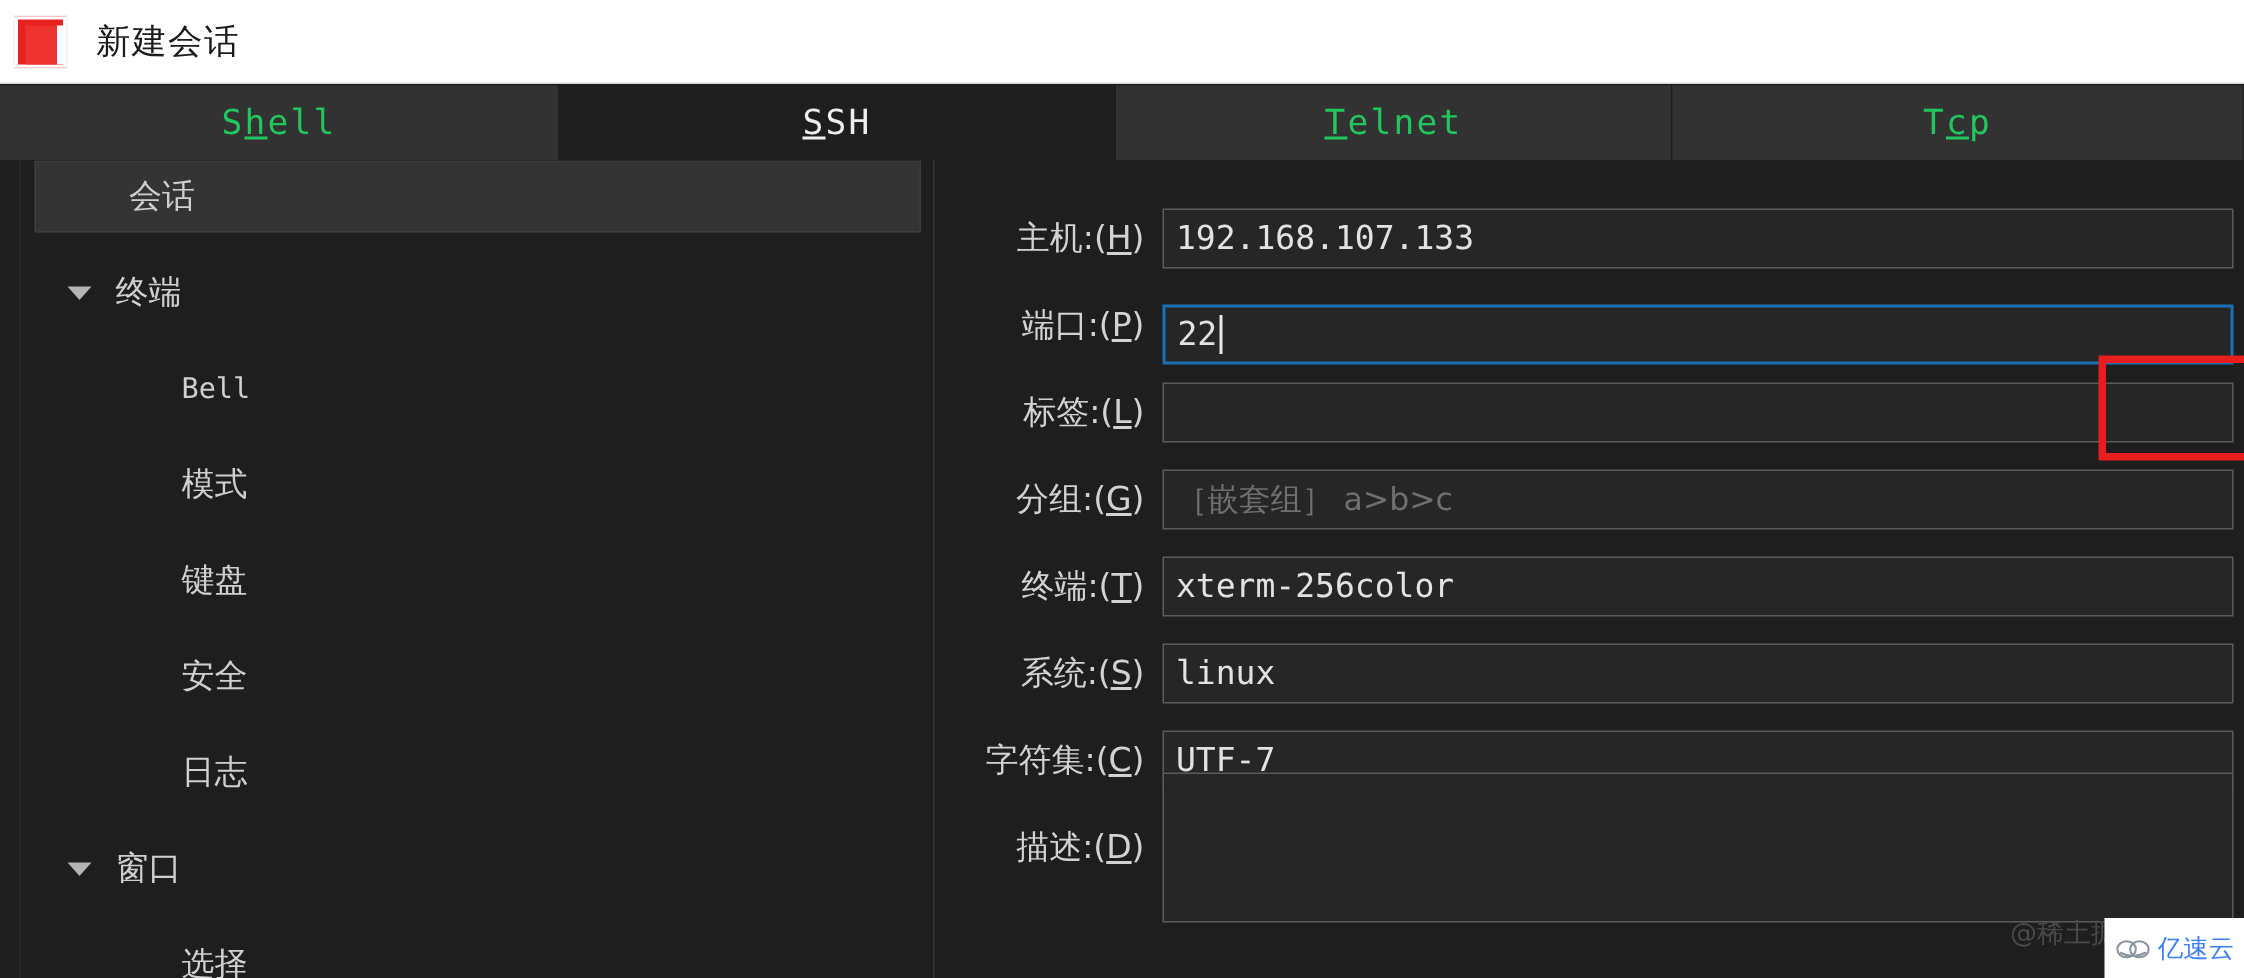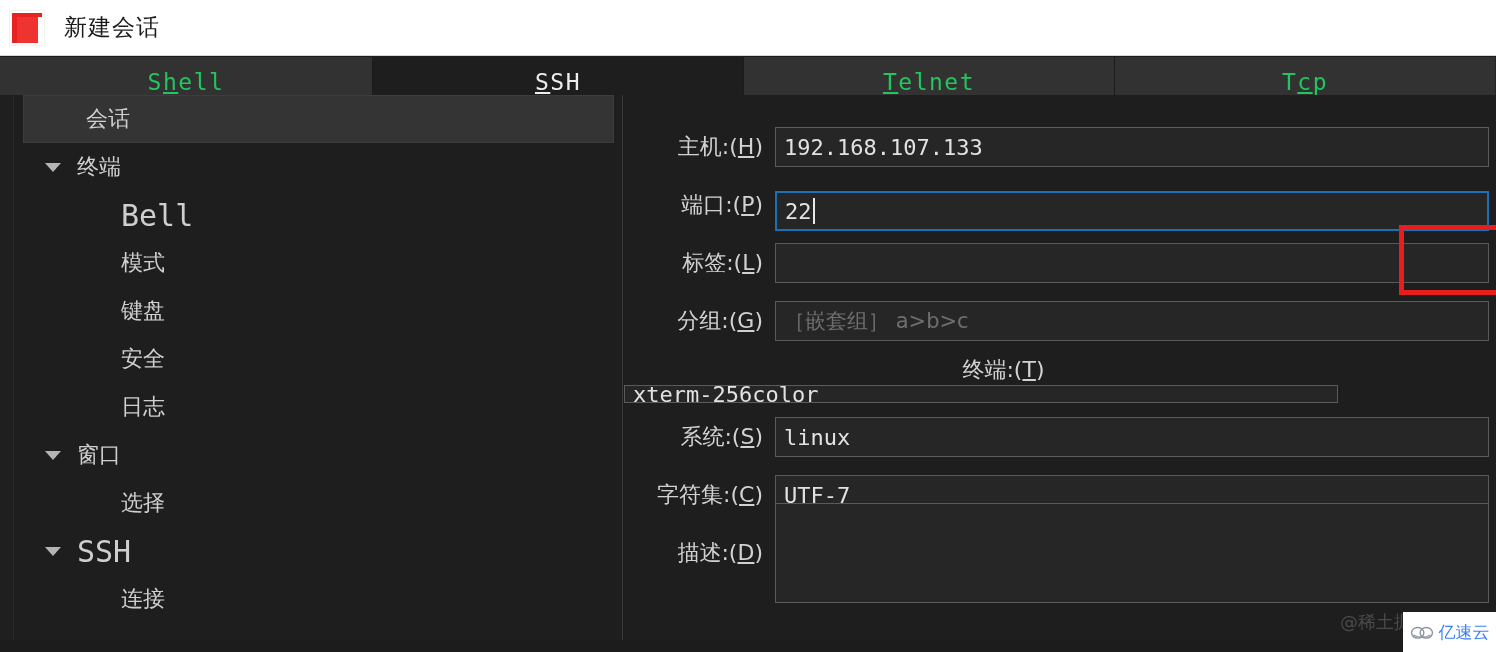--- a/index.html
+++ b/index.html
@@ -72,21 +72,21 @@
   .tab.w3 { width: 371px; }
   .tab.w4 { width: 380px; border-right: none; }
   .tab.active {
     background: #1e1e1e;
     color: #eeeeee;
   }
   .tab u { text-decoration: underline; text-underline-offset: 2px; }
 
   
   .body-area {
-    position: absolute; left: 0; top: 95px;
+    position: absolute; left: 0; top: 107px;
     width: 1496px; height: 545px;
     background: #1c1c1c;
   }
   .left-gutter {
     position: absolute; left: 0; top: 0;
     width: 14px; height: 545px;
     background: #1f1f1f;
     border-right: 1px solid #2a2a2a;
   }
 
@@ -99,27 +99,28 @@
     overflow: hidden;
   }
   .tree-item {
     position: relative;
     height: 48px;
     display: flex; align-items: center;
     color: #cfcfcf;
     font-size: 22px;
     font-family: "DejaVu Sans", "Liberation Sans", sans-serif;
     user-select: none;
+    margin-top: 16px;
   }
   .tree-item.selected {
     background: #343434;
     border: 1px solid #3d3d3d;
     margin: 0 8px;
   }
-  .tree-item.mono { font-family: "DejaVu Sans Mono", "Liberation Mono", monospace; font-size: 30px; }
+  .tree-item.mono { font-family: "DejaVu Sans Mono", "Liberation Mono", monospace; font-size: 19px; }
   .twisty {
     width: 0; height: 0;
     border-left: 8px solid transparent;
     border-right: 8px solid transparent;
     border-top: 9px solid #b5b5b5;
     flex: 0 0 16px;
     margin-left: 30px; margin-right: 16px;
   }
   .twisty-spacer { flex: 0 0 16px; margin-left: 30px; margin-right: 16px; }
   .tree-label { white-space: nowrap; }
@@ -314,21 +315,21 @@
         <div class="form-row" style="top: 144px;">
           <div class="form-label">标签:(<u>L</u>)</div>
           <div class="field"></div>
         </div>
         <div class="form-row" style="top: 202px;">
           <div class="form-label">分组:(<u>G</u>)</div>
           <div class="field">
             <span class="placeholder">［嵌套组］ a&gt;b&gt;c</span>
           </div>
         </div>
-        <div class="form-row" style="top: 260px; flex-direction: column;">
+        <div class="form-row" style="top: 260px;">
           <div class="form-label">终端:(<u>T</u>)</div>
           <div class="field">
             <span>xterm-256color</span>
           </div>
         </div>
         <div class="form-row" style="top: 318px;">
           <div class="form-label">系统:(<u>S</u>)</div>
           <div class="field">
             <span>linux</span>
           </div>

